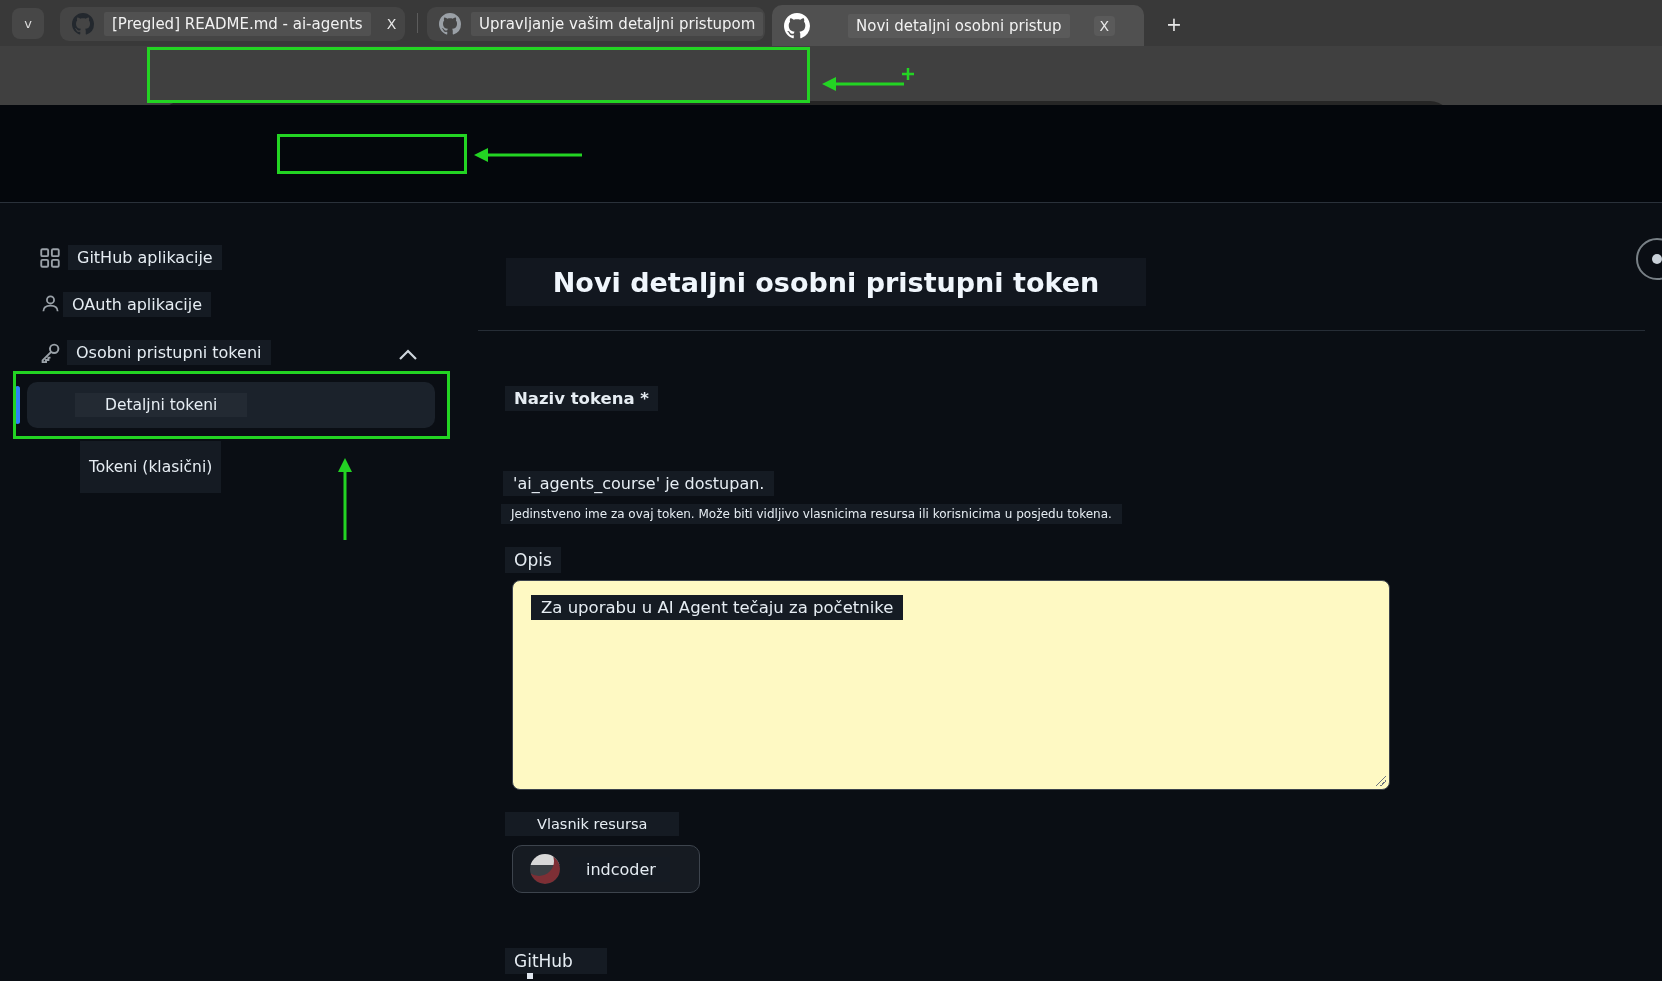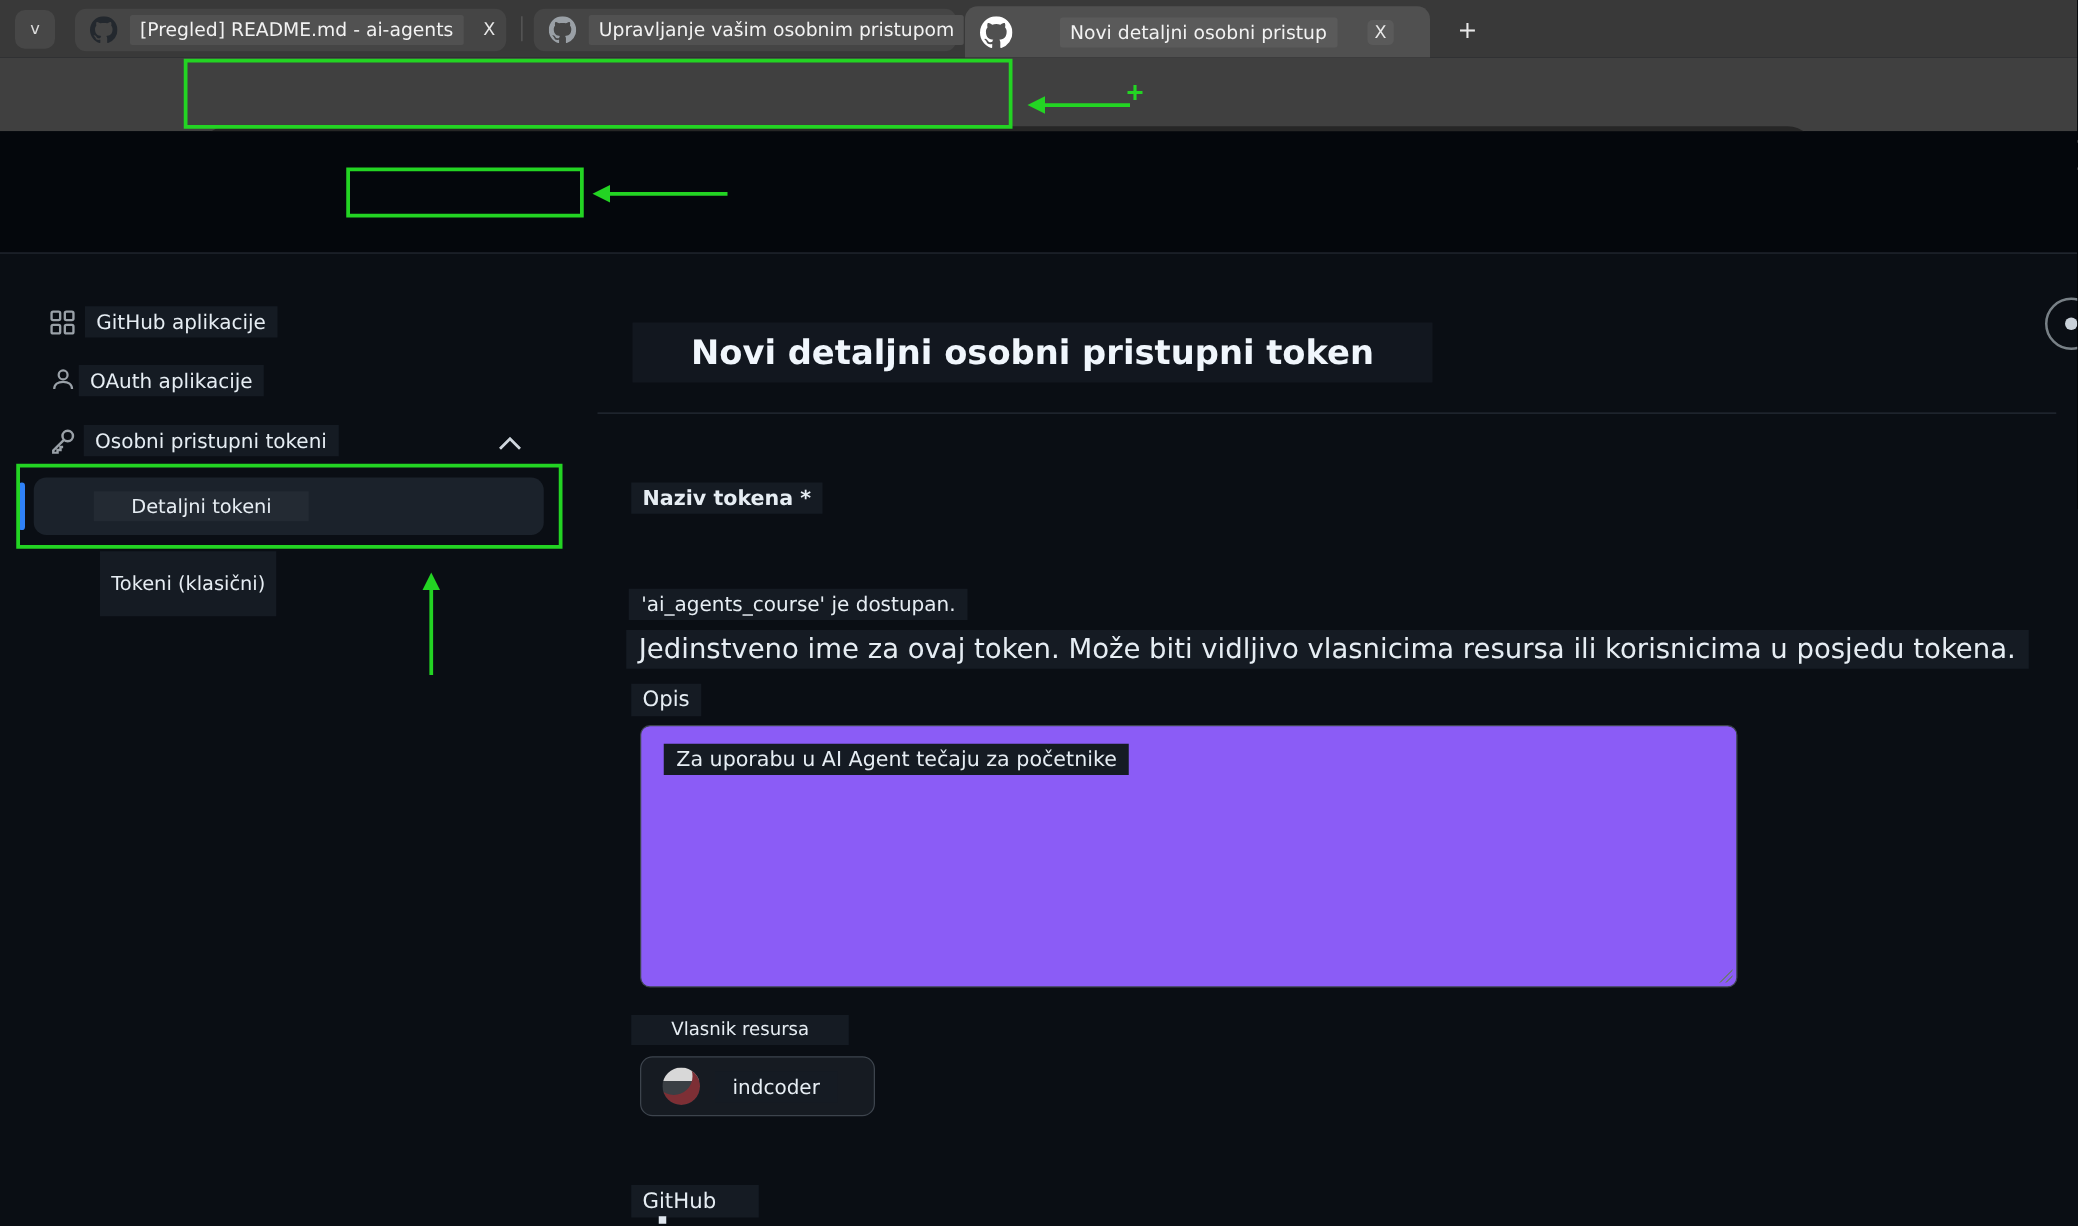--- a/index.html
+++ b/index.html
@@ -71,21 +71,21 @@
       <span class="t">[Pregled] README.md - ai-agents</span>
       <span class="x">X</span>
     </div>
 
     <div class="tabdiv" style="left:417px;"></div>
 
     <div class="tab" style="left:427px; width:338px;">
       <svg class="fav" viewBox="0 0 16 16">
           <path fill="#9aa0a6" d="M8 0C3.58 0 0 3.58 0 8c0 3.54 2.29 6.53 5.47 7.59.4.07.55-.17.55-.38 0-.19-.01-.82-.01-1.49-2.01.37-2.53-.49-2.69-.94-.09-.23-.48-.94-.82-1.13-.28-.15-.68-.52-.01-.53.63-.01 1.08.58 1.23.82.72 1.21 1.87.87 2.33.66.07-.52.28-.87.51-1.07-1.78-.2-3.64-.89-3.64-3.95 0-.87.31-1.59.82-2.15-.08-.2-.36-1.02.08-2.12 0 0 .67-.21 2.2.82.64-.18 1.32-.27 2-.27s1.36.09 2 .27c1.53-1.04 2.2-.82 2.2-.82.44 1.1.16 1.92.08 2.12.51.56.82 1.27.82 2.15 0 3.07-1.87 3.75-3.65 3.95.29.25.54.73.54 1.48 0 1.07-.01 1.93-.01 2.2 0 .21.15.46.55.38A8.01 8.01 0 0 0 16 8c0-4.42-3.58-8-8-8z"></path>
         </svg>
-      <span class="t">Upravljanje vašim osobnim pristupom</span>
+      <span class="t">Upravljanje vašim detaljni pristupom</span>
       <span class="x">X</span>
     </div>
 
     <div class="tab active" style="left:772px; width:372px;">
       <svg class="fav" viewBox="0 0 16 16" style="width:26px;height:26px;">
           <path fill="#ffffff" d="M8 0C3.58 0 0 3.58 0 8c0 3.54 2.29 6.53 5.47 7.59.4.07.55-.17.55-.38 0-.19-.01-.82-.01-1.49-2.01.37-2.53-.49-2.69-.94-.09-.23-.48-.94-.82-1.13-.28-.15-.68-.52-.01-.53.63-.01 1.08.58 1.23.82.72 1.21 1.87.87 2.33.66.07-.52.28-.87.51-1.07-1.78-.2-3.64-.89-3.64-3.95 0-.87.31-1.59.82-2.15-.08-.2-.36-1.02.08-2.12 0 0 .67-.21 2.2.82.64-.18 1.32-.27 2-.27s1.36.09 2 .27c1.53-1.04 2.2-.82 2.2-.82.44 1.1.16 1.92.08 2.12.51.56.82 1.27.82 2.15 0 3.07-1.87 3.75-3.65 3.95.29.25.54.73.54 1.48 0 1.07-.01 1.93-.01 2.2 0 .21.15.46.55.38A8.01 8.01 0 0 0 16 8c0-4.42-3.58-8-8-8z"></path>
         </svg>
       <span class="t" style="margin-left:28px;">Novi detaljni osobni pristup</span>
       <span class="x" style="margin-left:24px;">X</span>
     </div>
@@ -219,25 +219,25 @@
     <div style="position:absolute; left:506px; top:55px; width:640px; height:48px; background:#12171f; display:flex; align-items:center; justify-content:center;">
       <span style="color:#f0f6fc; font-size:27px; font-weight:600;">Novi detaljni osobni pristupni token</span>
     </div>
     <div class="divider" style="top:127px;"></div>
 
 
     <span class="lblhl" style="position:absolute; left:505px; top:183px; font-size:16.5px; font-weight:600;">Naziv tokena *</span>
 
 
     <span class="lblhl" style="position:absolute; left:503px; top:268px; font-size:16px; padding:3px 10px;">'ai_agents_course' je dostupan.</span>
-    <span class="lblhl" style="position:absolute; left:501px; top:301px; font-size:22px; padding:3px 10px;">Jedinstveno ime za ovaj token. Može biti vidljivo vlasnicima resursa ili korisnicima u posjedu tokena.</span>
+    <span class="lblhl" style="position:absolute; left:501px; top:301px; font-size:12px; padding:3px 10px;">Jedinstveno ime za ovaj token. Može biti vidljivo vlasnicima resursa ili korisnicima u posjedu tokena.</span>
 
     <span class="lblhl" style="position:absolute; left:505px; top:344px; font-size:17px;">Opis</span>
 
-    <div style="position:absolute; left:512px; top:377px; width:878px; height:210px; border:1px solid #3d444d; border-radius:8px; background:#8b5cf6;">
+    <div style="position:absolute; left:512px; top:377px; width:878px; height:210px; border:1px solid #3d444d; border-radius:8px; background:#fef9c3;">
       <span class="lblhl" style="position:absolute; left:18px; top:14px; font-size:16.5px; padding:3px 10px;">Za uporabu u AI Agent tečaju za početnike</span>
       <span class="grip"></span>
     </div>
 
     <span class="lblhl" style="position:absolute; left:505px; top:609px; font-size:14.5px; padding:4px 32px;">Vlasnik resursa</span>
 
     <div style="position:absolute; left:512px; top:642px; width:188px; height:48px; border:1px solid #3d444d; border-radius:10px; background:#161b22; display:flex; align-items:center;">
       <span style="width:30px; height:30px; margin-left:17px; border-radius:50%; flex:0 0 auto;
         background:linear-gradient(#d8d8d8 0 36%, #3a3f44 36% 100%),#3a3f44;
         background-blend-mode:normal; box-shadow:inset -6px -8px 0 0 #7d2f35;"></span>

